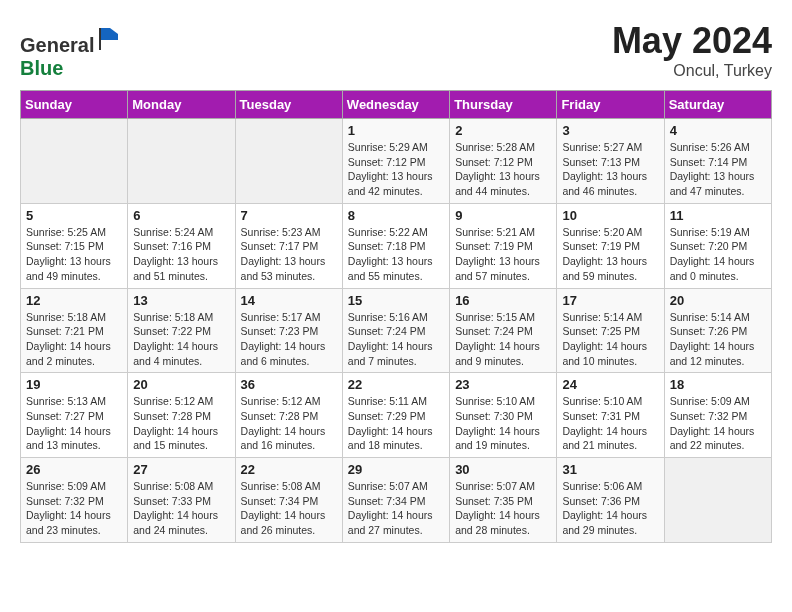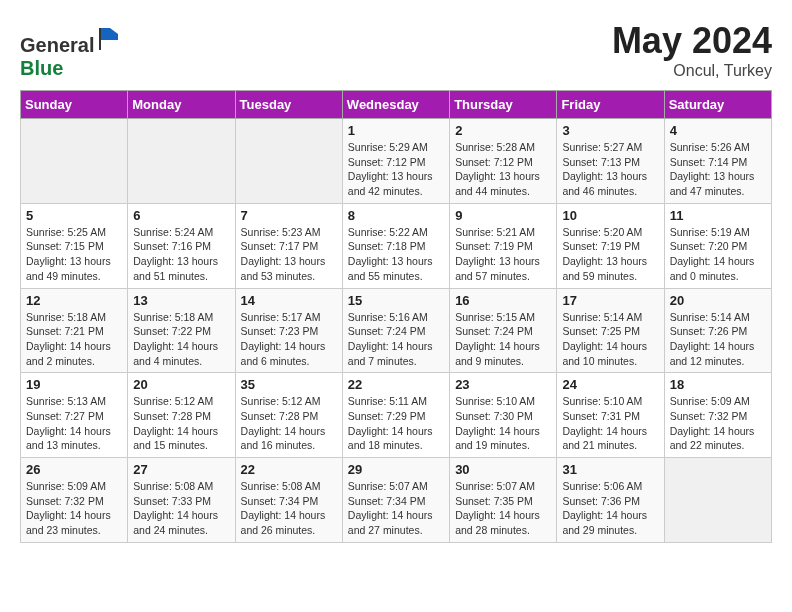--- a/index.html
+++ b/index.html
@@ -193,21 +193,21 @@
       <tr>
         <td>
           <div class="day-number">19</div>
           <div class="day-info">Sunrise: 5:13 AM<br>Sunset: 7:27 PM<br>Daylight: 14 hours<br>and 13 minutes.</div>
         </td>
         <td>
           <div class="day-number">20</div>
           <div class="day-info">Sunrise: 5:12 AM<br>Sunset: 7:28 PM<br>Daylight: 14 hours<br>and 15 minutes.</div>
         </td>
         <td>
-          <div class="day-number">35</div>
+          <div class="day-number">36</div>
           <div class="day-info">Sunrise: 5:12 AM<br>Sunset: 7:28 PM<br>Daylight: 14 hours<br>and 16 minutes.</div>
         </td>
         <td>
           <div class="day-number">22</div>
           <div class="day-info">Sunrise: 5:11 AM<br>Sunset: 7:29 PM<br>Daylight: 14 hours<br>and 18 minutes.</div>
         </td>
         <td>
           <div class="day-number">23</div>
           <div class="day-info">Sunrise: 5:10 AM<br>Sunset: 7:30 PM<br>Daylight: 14 hours<br>and 19 minutes.</div>
         </td>

